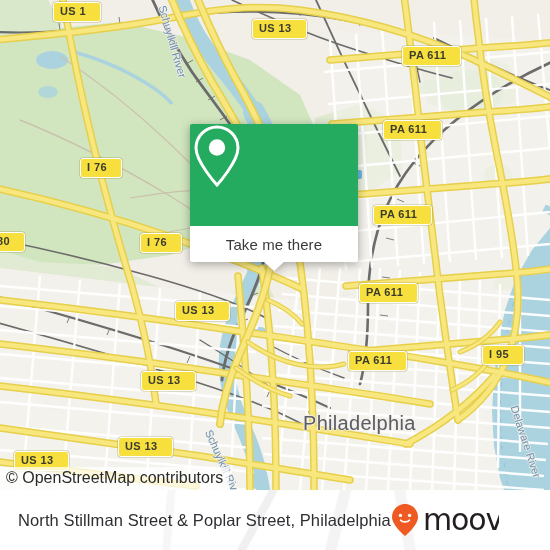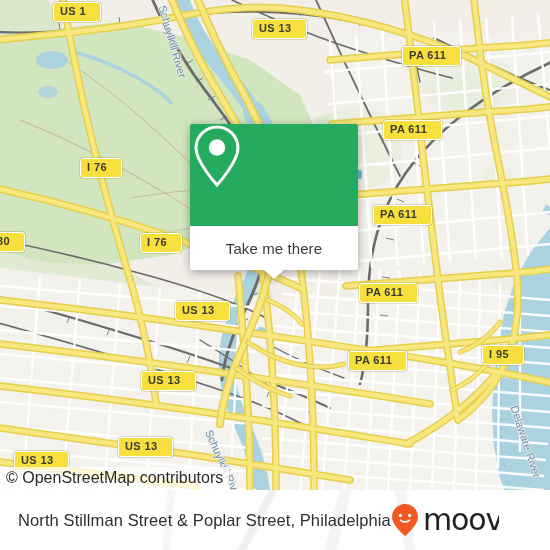--- a/index.html
+++ b/index.html
@@ -79,21 +79,21 @@
   #popup-head {
     background: #25ab5f;
     height: 102px;
     border-radius: 2px 2px 0 0;
     display: flex;
     align-items: center;
     justify-content: center;
   }
   #popup-foot {
     background: #ffffff;
-    height: 44px;
+    height: 36px;
     border-radius: 0 0 2px 2px;
     display: flex;
     align-items: center;
     justify-content: center;
     position: relative;
   }
   #popup-label {
     font-size: 15px;
     color: #3a3a3a;
     letter-spacing: .1px;
@@ -387,20 +387,21 @@
         <g fill="none" stroke="#f8e77e" stroke-width="2.8" stroke-linecap="round">
           <path d="M248,342 C262,352 278,360 296,364 C314,368 330,368 344,364"></path>
           <path d="M236,368 C252,380 270,390 290,396"></path>
           <path d="M268,300 C282,306 294,314 302,324"></path>
           <path d="M460,352 C476,346 490,336 500,322"></path>
           <path d="M452,390 C470,382 486,368 496,350"></path>
         </g>
       </g>
     </svg>
 
+    <div class="map-label city-label" style="left:303px; top:412px;">Philadelphia</div>
 
     <div class="map-label river-label" style="left:168px; top:4px; transform: rotate(74deg); transform-origin: 0 0;">Schuylkill River</div>
 
     <div class="map-label river-label" style="left:520px; top:404px; transform: rotate(72deg); transform-origin: 0 0;">Delaware River</div>
 
     <div class="map-label river-label" style="left:214px; top:428px; transform: rotate(66deg); transform-origin: 0 0;">Schuylkill River</div>
 
     <div class="shield" style="left:53px;  top:2px;">US 1</div>
     <div class="shield" style="left:252px; top:19px;">US 13</div>
     <div class="shield" style="left:402px; top:46px;">PA 611</div>

